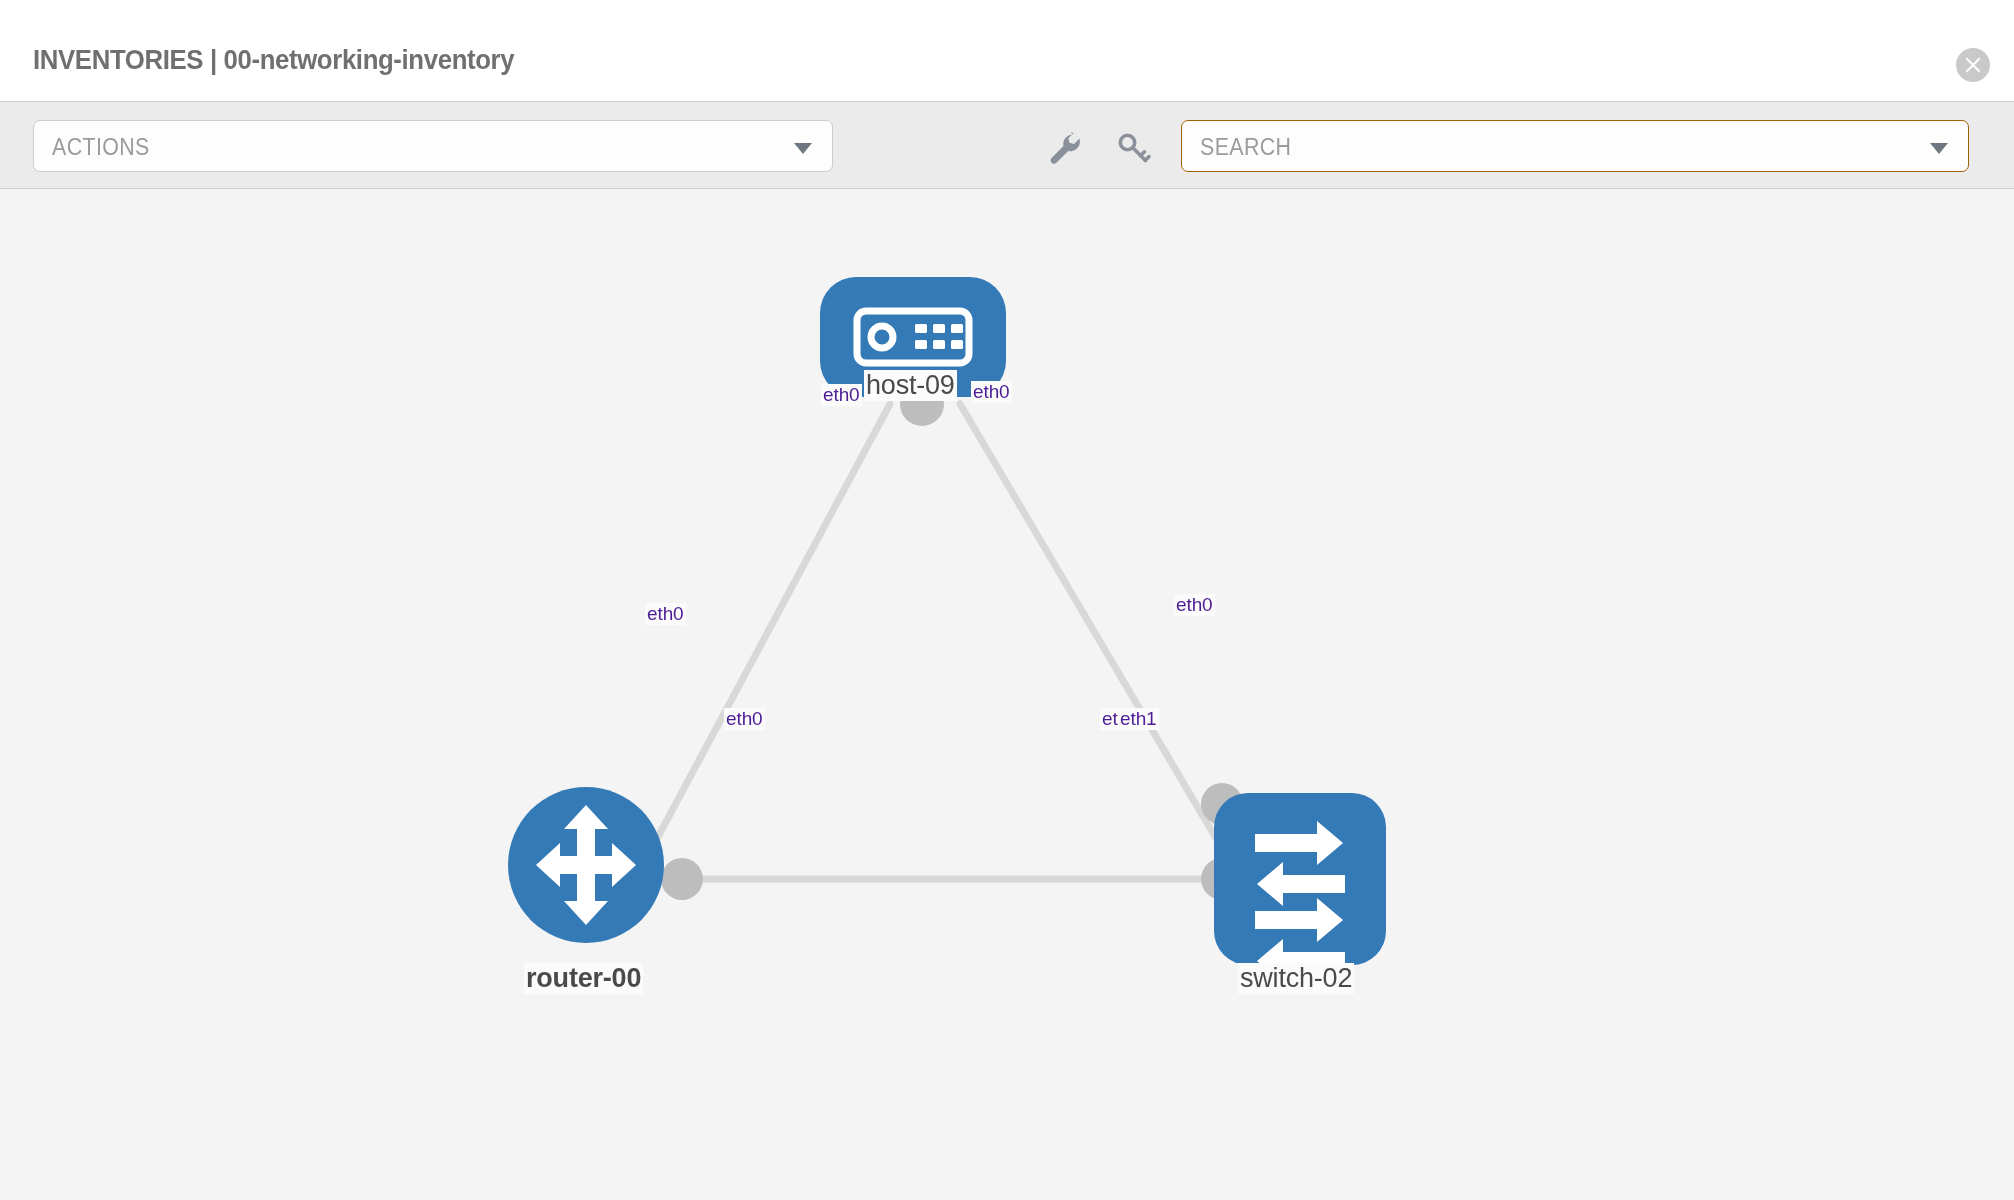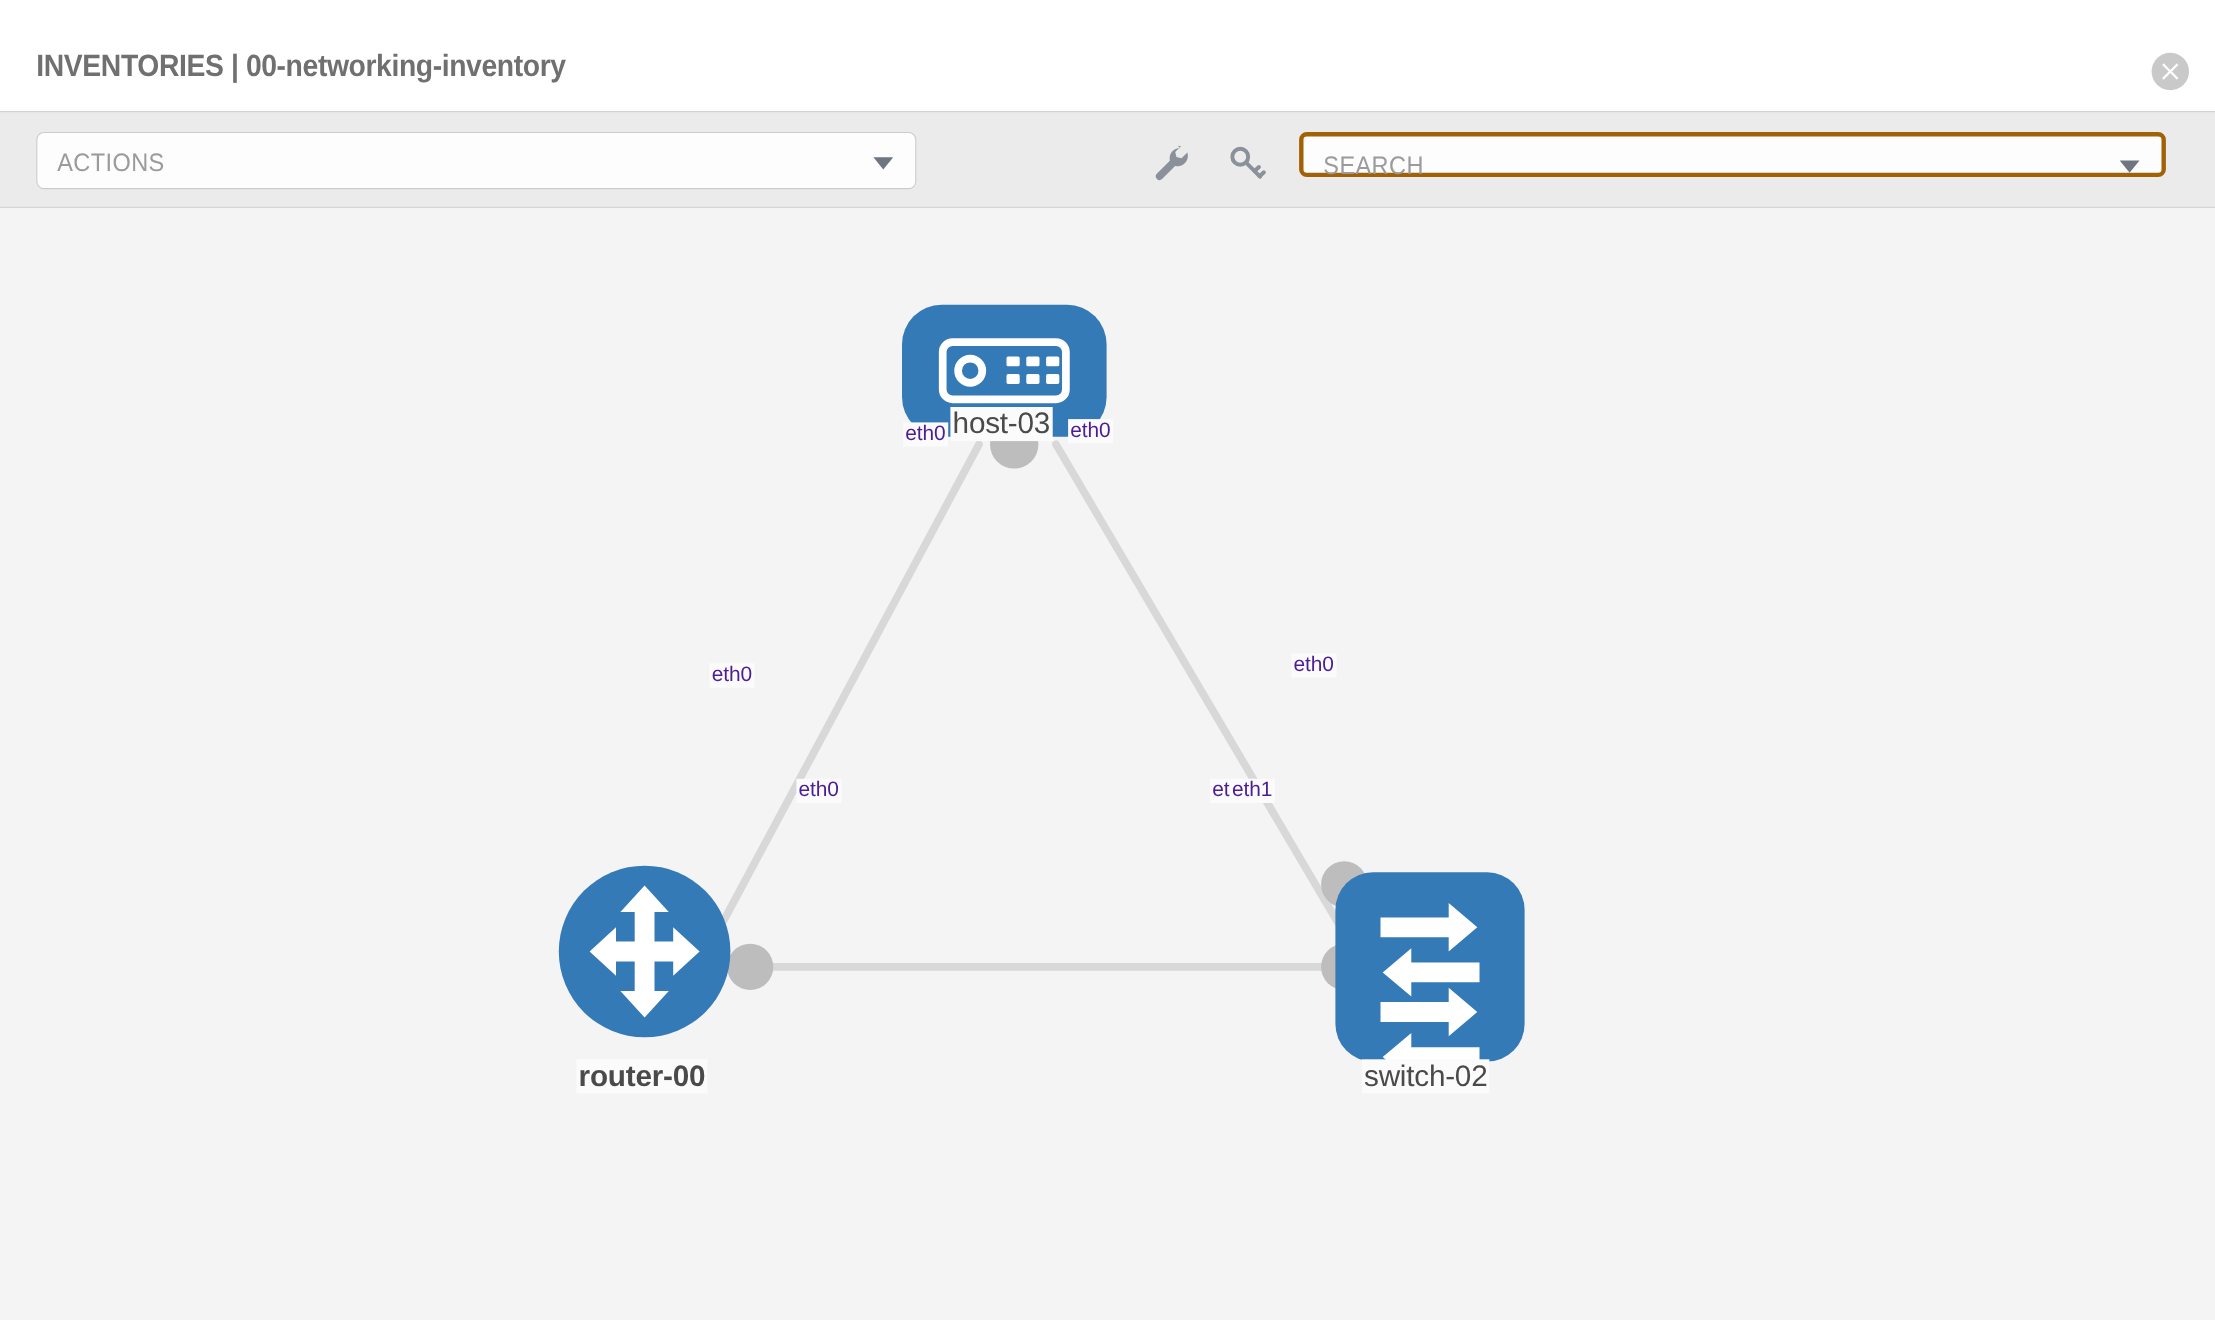--- a/index.html
+++ b/index.html
@@ -106,23 +106,23 @@
     cursor: pointer;
   }
   .wrench-ico { left: 1044px; }
   .key-ico    { left: 1113px; }
 
   .search-box {
     position: absolute;
     left: 1181px;
     top: 18px;
     width: 788px;
-    height: 41px;
+    height: 52px;
     background: #fdfdfd;
-    border: 4px solid #a16207;
+    border: 1px solid #a16207;
     border-radius: 7px;
     box-sizing: border-box;
     cursor: text;
   }
   .search-placeholder {
     position: absolute;
     left: 18px;
     top: 13px;
     font-size: 23px;
     color: #9b9b9b;
@@ -261,21 +261,21 @@
 
           <path d="M1345 686 h-62 v-13 l-26 22 26 22 v-13 h62 z"></path>
 
           <path d="M1255 722 h62 v-13 l26 22 -26 22 v-13 h-62 z"></path>
 
           <path d="M1345 763 h-62 v-13 l-26 22 26 22 v-13 h62 z"></path>
         </g>
       </g>
     </svg>
 
-    <div class="node-label" style="left:864px; top:181px;">host-03</div>
+    <div class="node-label" style="left:864px; top:181px;">host-09</div>
     <div class="node-label" style="left:524px; top:774px;font-weight:bold;">router-00</div>
     <div class="node-label" style="left:1238px; top:774px;">switch-02</div>
 
     <div class="iface-label" style="left:821px; top:195px;">eth0</div>
     <div class="iface-label" style="left:971px; top:192px;">eth0</div>
     <div class="iface-label" style="left:645px; top:414px;">eth0</div>
     <div class="iface-label" style="left:1174px; top:405px;">eth0</div>
     <div class="iface-label" style="left:724px; top:519px;">eth0</div>
     <div class="iface-label" style="left:1100px; top:519px;">eth0</div>
     <div class="iface-label" style="left:1118px; top:519px;">eth1</div>

